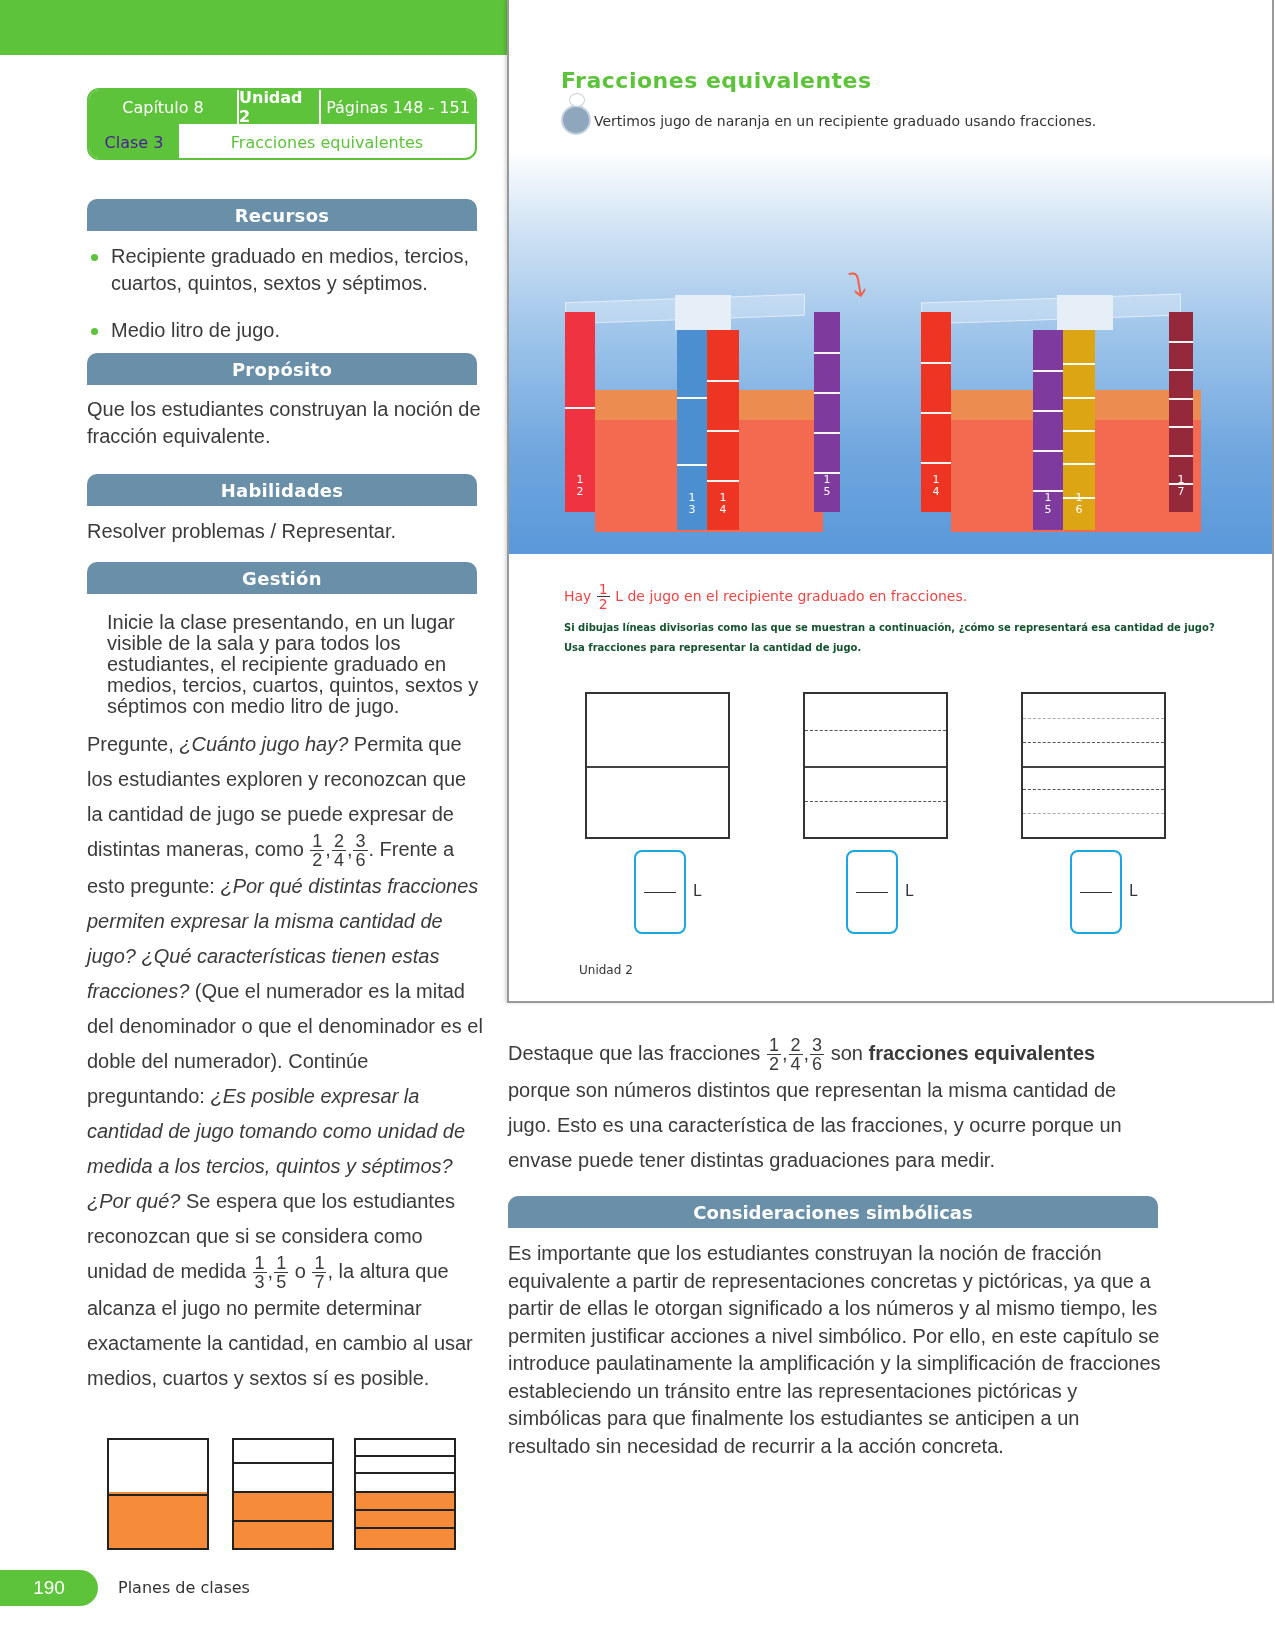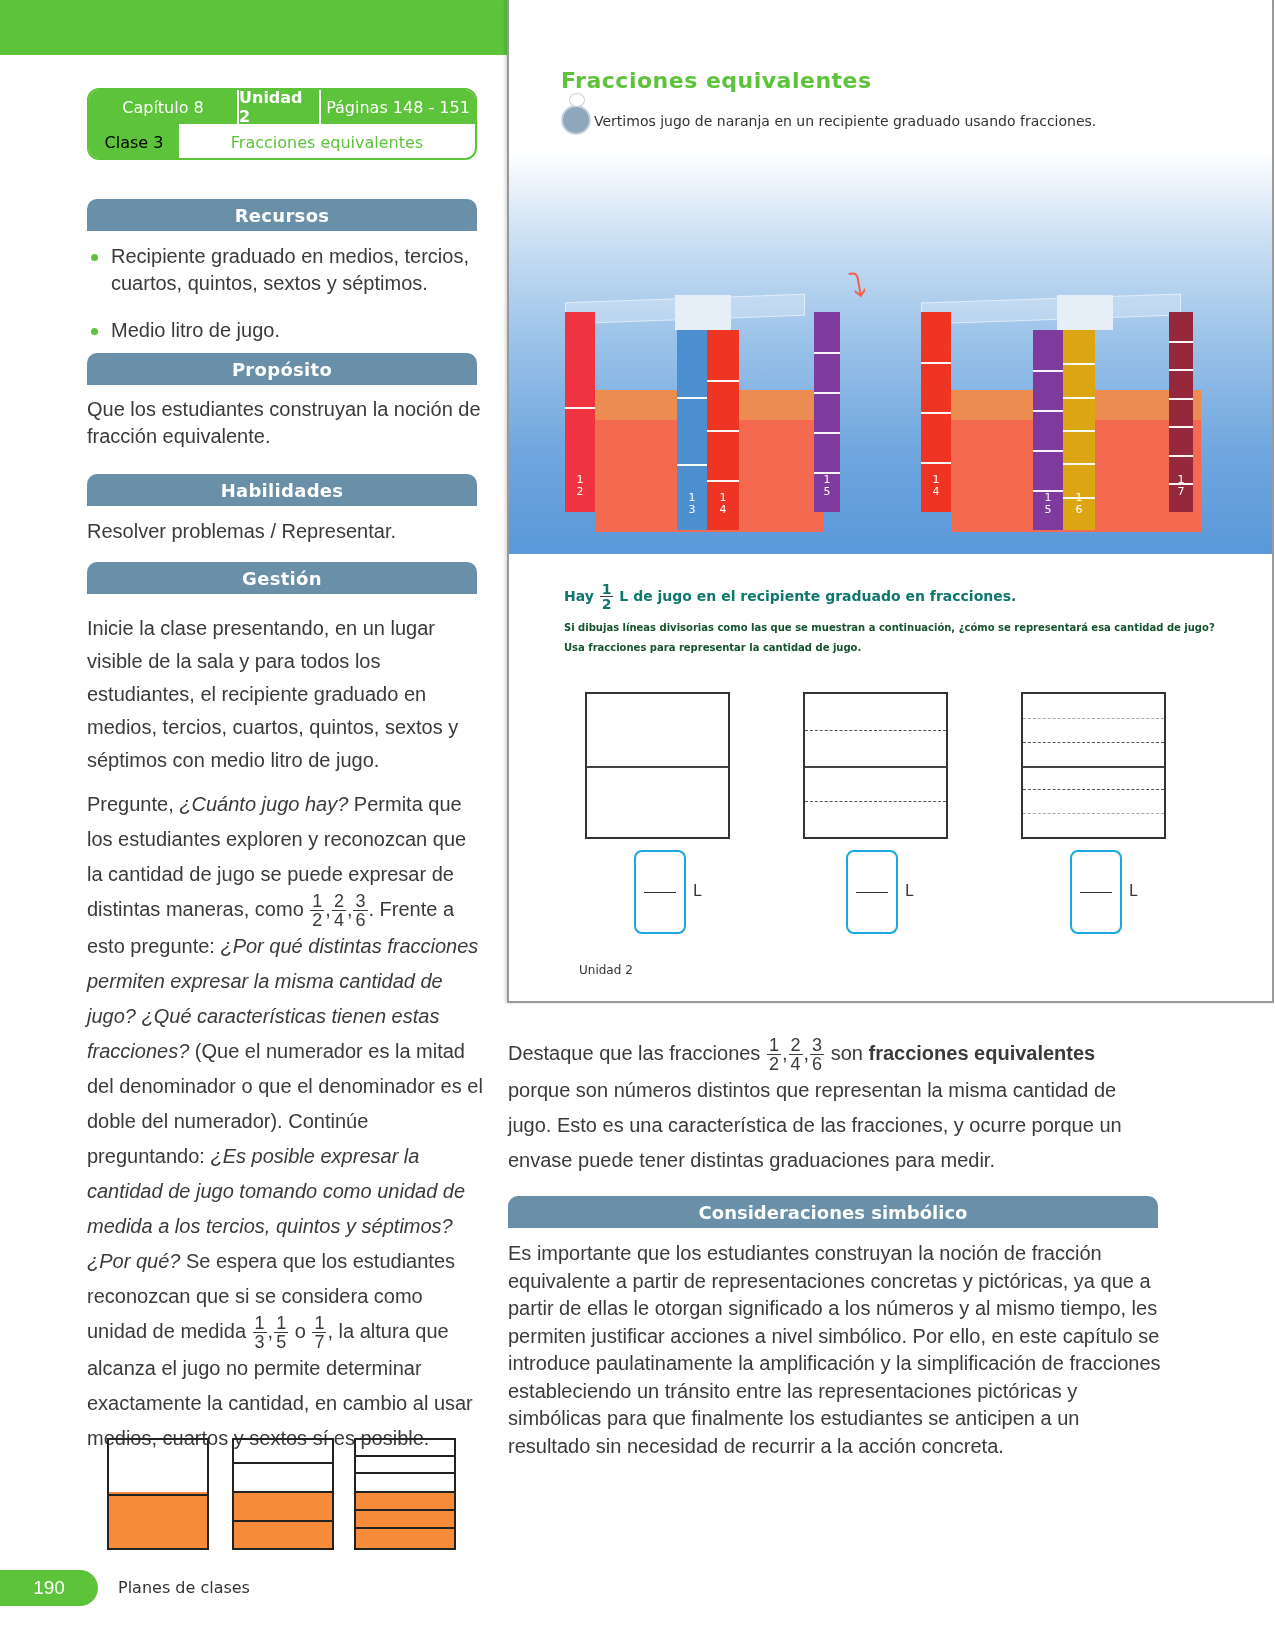--- a/index.html
+++ b/index.html
@@ -10,31 +10,31 @@
 
   
   .header-table { position: absolute; left: 87px; top: 88px; width: 390px; height: 72px; border: 2px solid #5dc33a; border-radius: 12px; overflow: hidden; }
   .ht-row1 { display: flex; height: 34px; background: #5dc33a; color: #fff; font-size: 16px; }
   .ht-row1 div { display: flex; align-items: center; justify-content: center; border-right: 2px solid #fff; }
   .ht-row1 div:last-child { border-right: none; }
   .ht-chapter { width: 150px; }
   .ht-unit { width: 82px; font-weight: bold; }
   .ht-pages { flex: 1; }
   .ht-row2 { display: flex; height: 36px; font-size: 16px; }
-  .ht-class { width: 90px; background: #5dc33a; color: #000000; display: flex; align-items: center; justify-content: center; }
+  .ht-class { width: 90px; background: #5dc33a; color: #4c1d95; display: flex; align-items: center; justify-content: center; }
   .ht-topic { flex: 1; color: #5dc33a; display: flex; align-items: center; justify-content: center; }
 
   
   .sec-head { position: absolute; left: 87px; width: 390px; height: 32px; background: #6a8fa8; color: #fff; border-radius: 10px 10px 0 0; font-family: "DejaVu Sans", sans-serif; font-size: 18px; font-weight: bold; display: flex; align-items: center; justify-content: center; letter-spacing: 0.3px; }
   .sec-text { position: absolute; left: 87px; width: 395px; font-family: "Liberation Sans", sans-serif; font-size: 20px; line-height: 27px; color: #3a3a3a; }
   .bullets li { list-style: none; position: relative; padding-left: 24px; }
   .bullets li::before { content: ""; position: absolute; left: 4px; top: 11px; width: 7px; height: 7px; border-radius: 50%; background: #5dc33a; }
 
   .gestion { position: absolute; left: 87px; top: 612px; width: 400px; font-family: "Liberation Sans", sans-serif; font-size: 20px; color: #3a3a3a; }
-  .gestion .p1 { line-height: 33px; }
+  .gestion .p1 { line-height: 21px; margin-left: 20px; }
   .gestion .p2 { line-height: 35px; margin-top: 10px; }
   .frac { display: inline-block; vertical-align: middle; text-align: center; line-height: 1; font-size: 18px; margin: 0 1px; }
   .frac .n { display: block; border-bottom: 1px solid #3a3a3a; padding: 0 2px; }
   .frac .d { display: block; }
 
   
   .mini { position: absolute; top: 1438px; width: 102px; height: 112px; border: 2px solid #222; }
   .mini .fill { position: absolute; left: 0; right: 0; bottom: 0; height: 52%; background: #f68b39; }
   .mini .line { position: absolute; left: 0; right: 0; height: 2px; background: #222; }
 
@@ -54,21 +54,21 @@
   .col { position: absolute; }
   .col .tick { position: absolute; left: 0; right: 0; height: 2px; background: #fff; opacity: 0.95; }
   .col .lab { position: absolute; left: 0; right: 0; bottom: 14px; text-align: center; color: #fff; font-size: 11px; line-height: 1.1; }
   .col .lab span { display: block; }
   .liquid-front { position: absolute; background: #f36a50; }
   .liquid-top { position: absolute; background: #ec8c50; }
   .glass-top { position: absolute; background: rgba(255,255,255,0.25); border: 1px solid rgba(255,255,255,0.5); }
   .cap { position: absolute; background: #e6eff8; }
   .arrow { position: absolute; left: 340px; top: 265px; font-size: 34px; color: #f2614a; transform: rotate(-10deg); }
 
-  .q1 { position: absolute; left: 55px; top: 582px; font-size: 14px; color: #0f766e; font-weight: bold; }
+  .q1 { position: absolute; left: 55px; top: 582px; font-size: 14px; color: #ef4444; }
   .q1 .frac { font-size: 14px; }
   .q2 { position: absolute; left: 55px; top: 618px; width: 660px; font-size: 10px; line-height: 20px; color: #14532d; font-weight: bold; }
 
   .box { position: absolute; top: 692px; width: 145px; height: 147px; border: 2px solid #333; }
   .box .solid { position: absolute; left: 0; right: 0; top: 50%; height: 2px; background: #444; }
   .box .dash { position: absolute; left: 0; right: 0; border-top: 1px dashed #555; }
   .ans { position: absolute; top: 850px; width: 52px; height: 84px; border: 2px solid #1aa7e0; border-radius: 8px; }
   .ans::after { content: ""; position: absolute; left: 8px; right: 8px; top: 40px; height: 1px; background: #333; }
   .ans-l { position: absolute; top: 882px; font-size: 15px; color: #333; }
 
@@ -269,14 +269,14 @@
   <div class="ans-l" style="left:620px;">L</div>
 
   <div class="pg-tab">148</div>
   <div class="pg-unit">Unidad 2</div>
 </div>
 
 <div class="destaque">
   <span>Destaque que las fracciones </span><span class="frac"><span class="n">1</span><span class="d">2</span></span>,<span class="frac"><span class="n">2</span><span class="d">4</span></span>,<span class="frac"><span class="n">3</span><span class="d">6</span></span><span> son </span><b>fracciones equivalentes</b><span> porque son números distintos que representan la misma cantidad de jugo. Esto es una característica de las fracciones, y ocurre porque un envase puede tener distintas graduaciones para medir.</span>
 </div>
 
-<div class="consid-head">Consideraciones simbólico</div>
+<div class="consid-head">Consideraciones simbólicas</div>
 <div class="consid-text">Es importante que los estudiantes construyan la noción de fracción equivalente a partir de representaciones concretas y pictóricas, ya que a partir de ellas le otorgan significado a los números y al mismo tiempo, les permiten justificar acciones a nivel simbólico. Por ello, en este capítulo se introduce paulatinamente la amplificación y la simplificación de fracciones estableciendo un tránsito entre las representaciones pictóricas y simbólicas para que finalmente los estudiantes se anticipen a un resultado sin necesidad de recurrir a la acción concreta.</div>
 
 </body></html>

